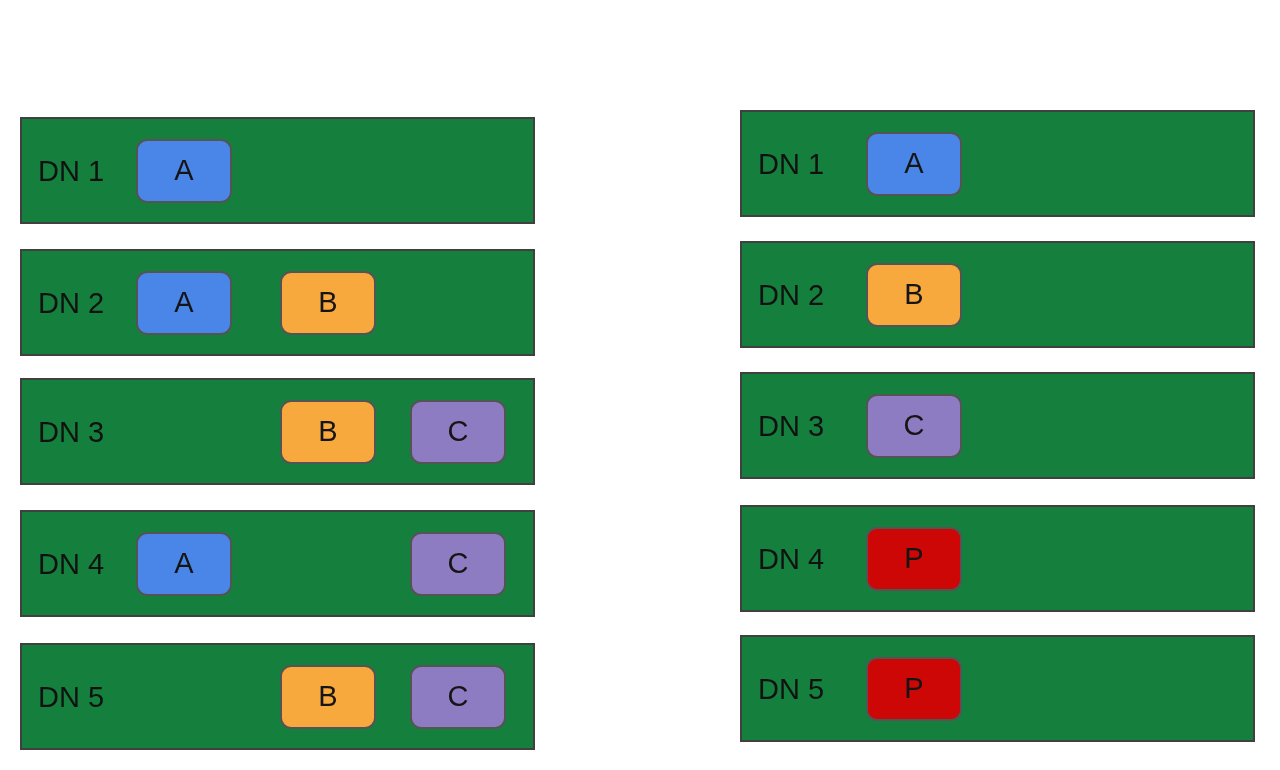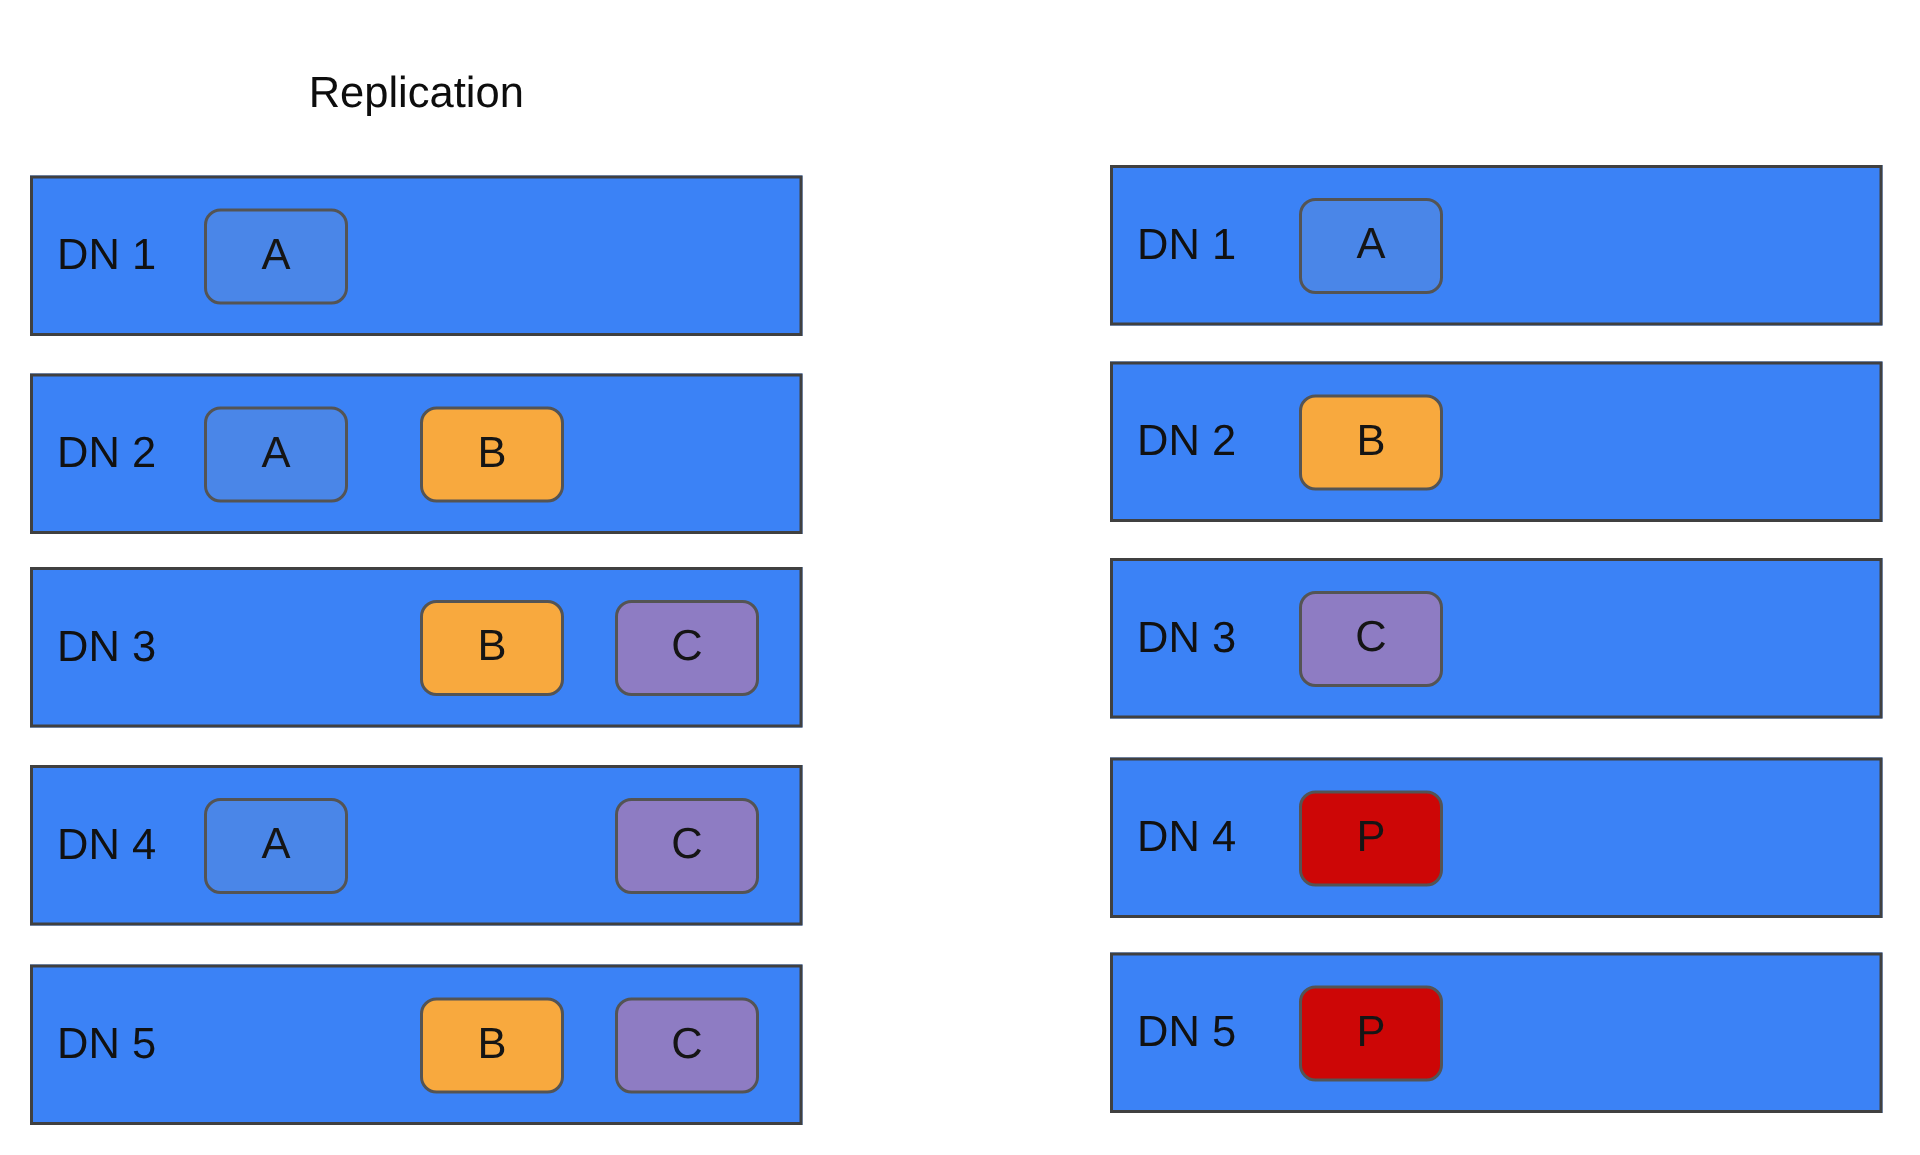--- a/index.html
+++ b/index.html
@@ -24,21 +24,21 @@
     text-align: center;
     color: #0d0d0d;
     white-space: nowrap;
   }
   .panel-title.left  { left: 20px;  width: 515px; }
   .panel-title.right { left: 740px; width: 515px; }
 
   .dn-row {
     position: absolute;
     box-sizing: border-box;
-    background: #3b82f6;
+    background: #15803d;
     border: 2px solid #404040;
   }
   .dn-label {
     position: absolute;
     left: 16px;
     top: 50%;
     transform: translateY(-50%);
     font-size: 29px;
     color: #111111;
     white-space: nowrap;
@@ -58,21 +58,20 @@
   }
   .block-letter {
     font-size: 29px;
     color: #151515;
   }
 </style>
 </head>
 <body>
 
 <div class="canvas">
-  <div class="panel-title left">Replication</div>
   <div id="panel-replication">
       <div class="dn-row" style="left: 20px; top: 117px; width: 515px; height: 107px;">
         <div class="dn-label">DN 1</div>
         <div class="block" style="left: 114px; background: rgb(74, 134, 232);">
           <span class="block-letter">A</span>
         </div>
       </div>
       <div class="dn-row" style="left: 20px; top: 249px; width: 515px; height: 107px;">
         <div class="dn-label">DN 2</div>
         <div class="block" style="left: 114px; background: rgb(74, 134, 232);">

